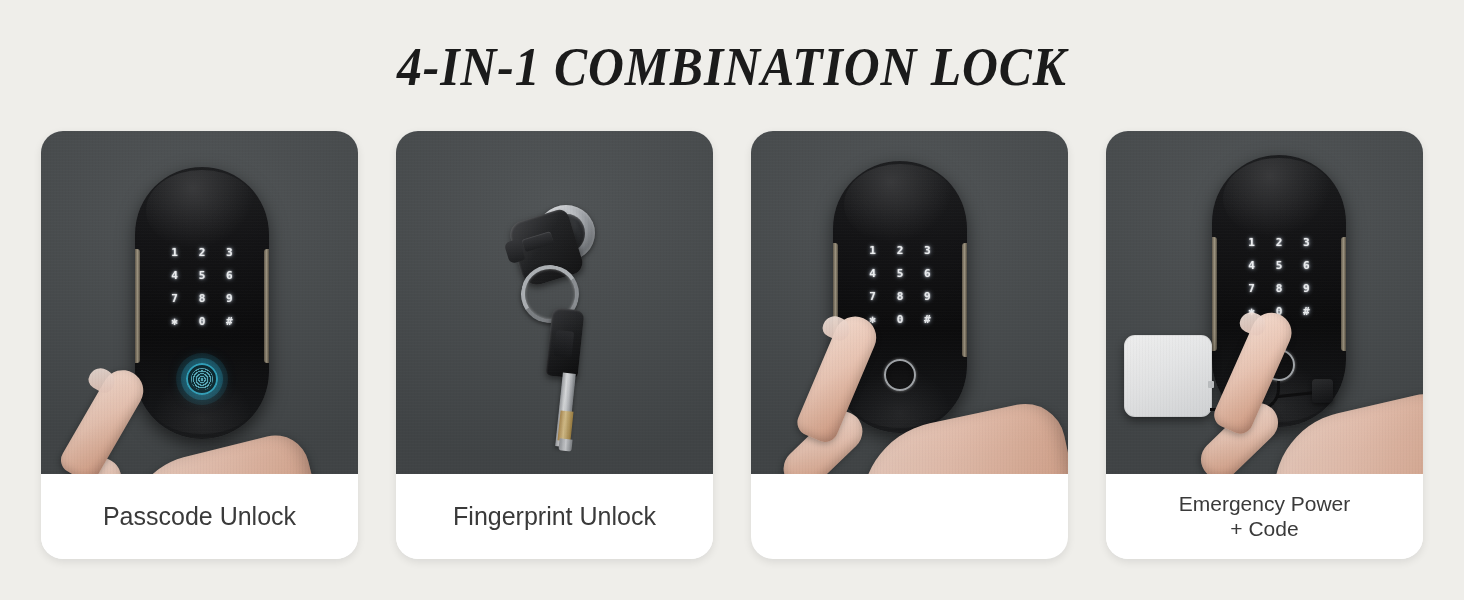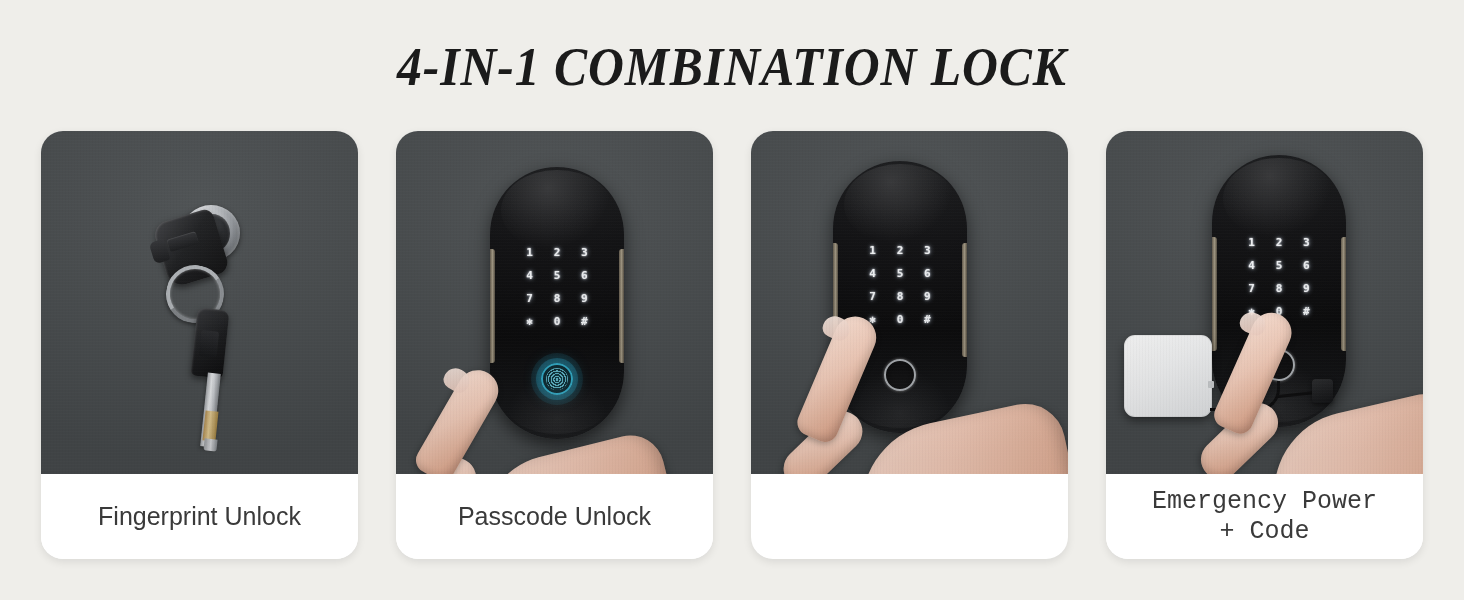--- a/index.html
+++ b/index.html
@@ -73,21 +73,21 @@
     display:flex;
     align-items:center;
     justify-content:center;
     text-align:center;
     font-size:25px;
     line-height:1.18;
     color:#3a3a3a;
     padding:0 8px;
     white-space:pre-line;
   }
-  .card-caption.two-line { font-size:25px;font-family:Liberation Mono, monospace; }
+  .card-caption.two-line { font-size:21px; }
 
   
   .keylock-wrap{
     position:absolute; left:50%; top:74px;
     transform:translateX(-50%);
     width:120px; height:260px;
   }
   
   .cyl-ring{
     position:absolute; left:42px; top:0;
@@ -391,36 +391,20 @@
     background:linear-gradient(160deg,#2a2b2d,#101113);
     box-shadow:0 2px 4px rgba(0,0,0,.5);
   }
 </style>
 </head>
 <body>
 
 <h1 id="page-title">4-IN-1 COMBINATION LOCK</h1>
 
 <div id="card-row">
-
-  <div class="card">
-    <div class="card-photo">
-      <div class="keylock-wrap">
-        <div class="cyl-ring"></div>
-        <div class="cyl-core"></div>
-        <div class="key-head"></div>
-        <div class="key-ring"></div>
-        <div class="key2-head"></div>
-        <div class="key2-blade"></div>
-        <div class="key2-bitting"></div>
-        <div class="key2-tip"></div>
-      </div>
-    </div>
-    <div class="card-caption">Fingerprint Unlock</div>
-  </div>
 
   <div class="card">
     <div class="card-photo">
 
       <div class="lock-body" style="left:94px; top:36px;">
         <div class="bezel left"></div>
         <div class="bezel right"></div>
 
         <div class="keypad" style="top:74px;">
           <span class="key">1</span>
@@ -448,20 +432,36 @@
         <div class="finger c2-index"></div>
         <div class="nail c2-nail"></div>
       </div>
 
     </div>
     <div class="card-caption">Passcode Unlock</div>
   </div>
 
   <div class="card">
     <div class="card-photo">
+      <div class="keylock-wrap">
+        <div class="cyl-ring"></div>
+        <div class="cyl-core"></div>
+        <div class="key-head"></div>
+        <div class="key-ring"></div>
+        <div class="key2-head"></div>
+        <div class="key2-blade"></div>
+        <div class="key2-bitting"></div>
+        <div class="key2-tip"></div>
+      </div>
+    </div>
+    <div class="card-caption">Fingerprint Unlock</div>
+  </div>
+
+  <div class="card">
+    <div class="card-photo">
 
       <div class="lock-body" style="left:82px; top:30px;">
         <div class="bezel left"></div>
         <div class="bezel right"></div>
 
         <div class="keypad" style="top:78px;">
           <span class="key">1</span>
           <span class="key">2</span>
           <span class="key">3</span>
           <span class="key">4</span>

